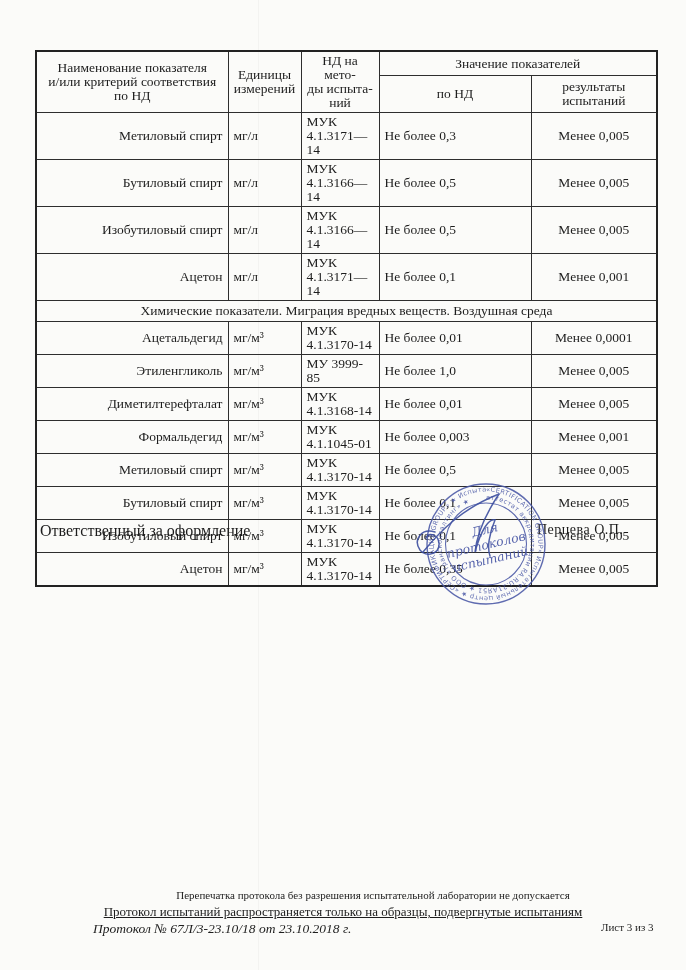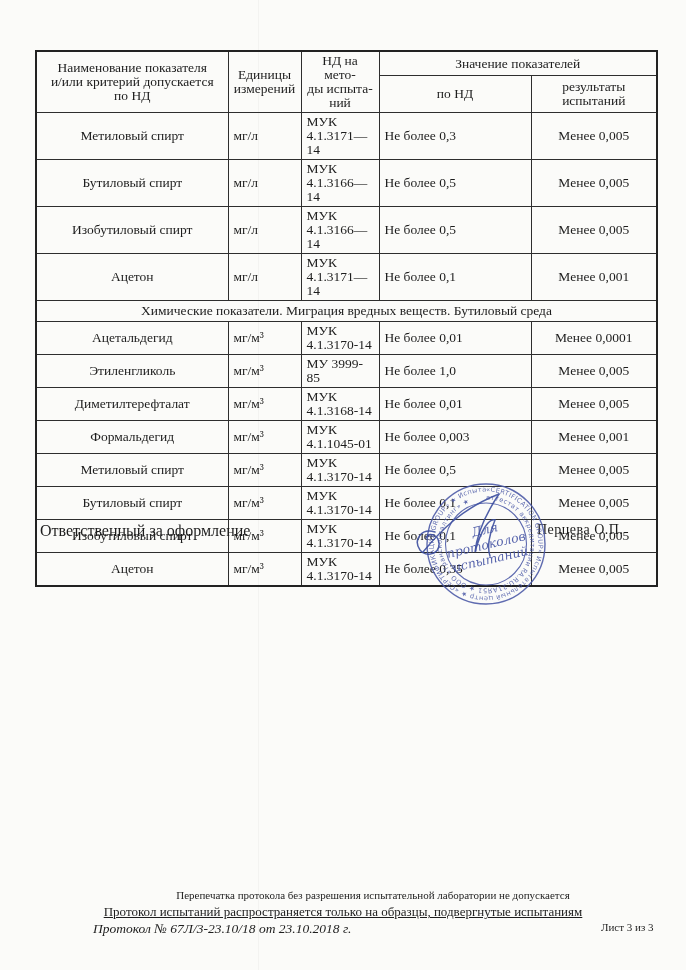--- a/index.html
+++ b/index.html
@@ -29,21 +29,21 @@
     padding:2px 5px;
     font-weight:normal;
     vertical-align:middle;
     overflow:hidden;
   }
   table.results{border:2px solid #222;}
   thead th{text-align:center;}
   tr.hrow1{height:22px;}
   tr.hrow2{height:32px;}
   th.pre{white-space:pre-line;}
-  td.cell-name{text-align:center;padding-left:9px;}
+  td.cell-name{text-align:right;padding-left:9px;}
   td.cell-unit{text-align:left;margin-top:43px;}
   td.cell-method{text-align:left;white-space:pre-line;padding-left:5px;}
   td.cell-limit{text-align:left;padding-left:9px;}
   td.cell-result{text-align:center;padding-left:9px;}
   td.section-cell{text-align:center;height:16px;padding:1px 2px;}
   tbody td{height:27px;}
   tbody tr.single td{height:14px;}
 
   
   .sign-label{position:absolute;left:40px;top:522px;font-size:16px;}
@@ -69,21 +69,21 @@
     <colgroup>
         <col class="c1">
         <col class="c2">
         <col class="c3">
         <col class="c4">
         <col class="c5">
       </colgroup>
     <thead>
       <tr class="hrow1">
         <th rowspan="2" class="pre">Наименование показателя
-и/или критерий допускается
+и/или критерий соответствия
 по НД</th>
         <th rowspan="2">Единицы измерений</th>
         <th rowspan="2" class="pre">НД на мето-
 ды испыта-
 ний</th>
         <th colspan="2">Значение показателей</th>
       </tr>
       <tr class="hrow2">
         <th>по НД</th>
         <th class="pre">результаты
@@ -117,21 +117,21 @@
         </tr>
         <tr>
           <td class="cell-name">Ацетон</td>
           <td class="cell-unit">мг/л</td>
           <td class="cell-method">МУК
 4.1.3171—14</td>
           <td class="cell-limit">Не более 0,1</td>
           <td class="cell-result">Менее 0,001</td>
         </tr>
         <tr>
-          <td colspan="5" class="section-cell">Химические показатели. Миграция вредных веществ. Бутиловый среда</td>
+          <td colspan="5" class="section-cell">Химические показатели. Миграция вредных веществ. Воздушная среда</td>
         </tr>
         <tr>
           <td class="cell-name">Ацетальдегид</td>
           <td class="cell-unit">мг/м³</td>
           <td class="cell-method">МУК
 4.1.3170-14</td>
           <td class="cell-limit">Не более 0,01</td>
           <td class="cell-result">Менее 0,0001</td>
         </tr>
         <tr class="single">

